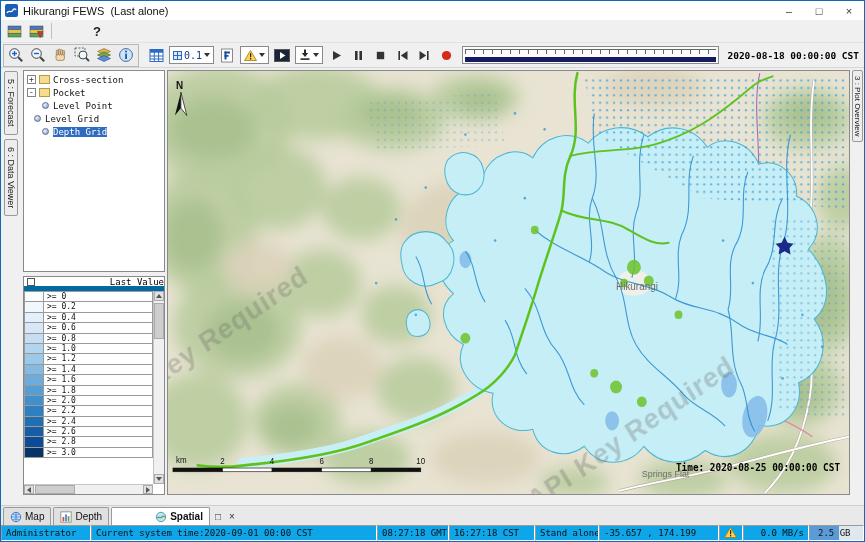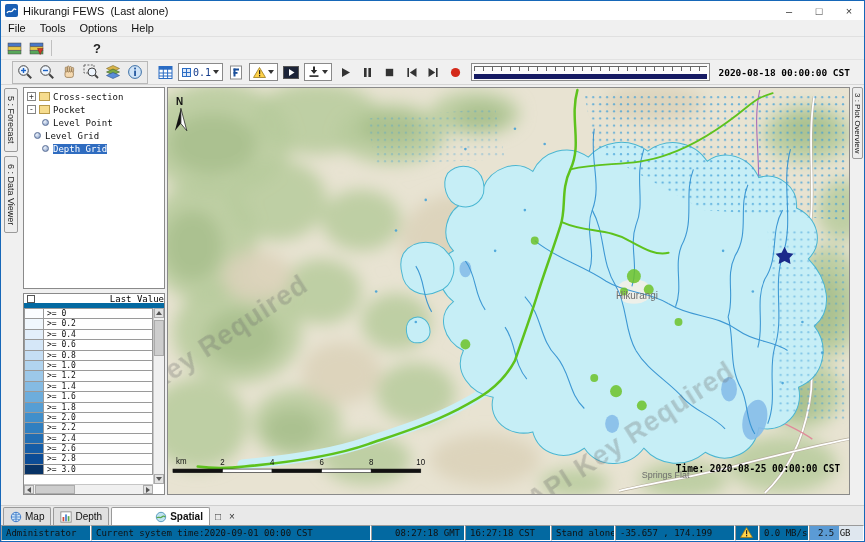--- a/index.html
+++ b/index.html
@@ -14,21 +14,21 @@
   .win-controls{margin-left:auto;display:flex;height:100%;}
   .win-btn{width:30px;height:100%;display:flex;align-items:center;justify-content:center;font-size:11px;color:#333;cursor:default;}
 
   
   .menubar{height:17px;background:#f0f0f0;display:flex;align-items:center;border-bottom:1px solid #e0e0e0;flex:none;}
   .menu-item{padding:1px 7px;font-size:11px;color:#111;}
 
   
   .toolbar{display:flex;align-items:center;flex:none;background:#f0f0f0;}
   .tb1{height:23px;border-bottom:1px solid #e2e2e2;padding-left:2px;}
-  .tb2{height:25px;border-bottom:1px solid #d6d6d6;padding:0 11px;}
+  .tb2{height:25px;border-bottom:1px solid #d6d6d6;padding:0 2px;}
   .tbtn{width:22px;height:21px;display:flex;align-items:center;justify-content:center;flex:none;}
   .sep{width:1px;height:16px;background:#c0c0c0;margin:0 4px;}
   .help-btn{font-weight:bold;font-size:13px;color:#222;margin-left:30px;}
   .tool-group{display:flex;align-items:center;border:1px solid #b8b8b8;background:#ececec;height:23px;padding:0 1px;margin-right:6px;flex:none;}
   .combo{display:flex;align-items:center;gap:2px;border:1px solid #8a8a8a;background:#fff;height:18px;padding:0 3px;margin:0 2px;flex:none;}
   .combo-val{font:10px "DejaVu Sans Mono",monospace;color:#133a8a;}
   .drop{width:0;height:0;border-left:3px solid transparent;border-right:3px solid transparent;border-top:4px solid #333;}
   .timeline{flex:1;height:18px;border:1px solid #8a8a8a;background:#fbfbfb;position:relative;margin:0 5px;min-width:60px;}
   .timeline .ruler{position:absolute;left:2px;right:2px;top:2px;height:5px;border-top:1px solid #666;background:repeating-linear-gradient(to right,#666 0 1px,transparent 1px 9px);}
   .timeline .navy{position:absolute;left:2px;right:2px;top:10px;height:5px;background:#151a63;}
@@ -76,47 +76,41 @@
   .btab{display:flex;align-items:center;gap:3px;height:18px;padding:0 6px;border:1px solid #9a9a9a;border-bottom:none;border-radius:2px 2px 0 0;background:#e0e0e0;font-size:10px;color:#111;}
   .btab.selected{background:#fff;font-weight:bold;padding-left:43px;}
   .btab-icon{display:flex;}
   .tab-ctrl{font-size:10px;color:#333;padding:0 3px;align-self:center;}
 
   .logs-row{height:21px;flex:none;background:#f0f0f0;display:flex;align-items:center;padding-left:3px;border-top:1px solid #dcdcdc;}
   .logs-btn{font-size:10px;padding:1px 9px;background:#ececec;border:1px solid #8a8a8a;border-radius:2px;box-shadow:inset 1px 1px 0 #fff;}
 
   
   .statusbar{height:16px;flex:none;display:flex;background:#f0f0f0;}
-  .sseg{display:flex;align-items:center;gap:3px;padding:0 4px;font:9px "DejaVu Sans Mono",monospace;color:#111;white-space:nowrap;overflow:hidden;border:1px solid;border-color:#9a9a9a #fff #fff #9a9a9a;background:#0369a1;flex:none;}
+  .sseg{display:flex;align-items:center;gap:3px;padding:0 4px;font:9px "DejaVu Sans Mono",monospace;color:#111;white-space:nowrap;overflow:hidden;border:1px solid;border-color:#9a9a9a #fff #fff #9a9a9a;background:#0ea5e9;flex:none;}
   .sseg.mem{background:linear-gradient(90deg,#5b9bd5 0,#5b9bd5 55%,#dfe7ef 55%);padding-left:8px;}
 </style>
 </head>
 <body>
 
 <div class="window">
 
   <div class="titlebar">
     <svg class="app-icon" viewBox="0 0 13 13">
         <rect width="13" height="13" rx="2" fill="#1a5fb4"></rect>
         <path d="M2,9 C4,5 6,10 8,6 C9.5,3.5 11,6 11,6" stroke="#fff" stroke-width="1.4" fill="none"></path>
       </svg>
     <span class="title-text">Hikurangi FEWS  (Last alone)</span>
     <div class="win-controls">
       <span class="win-btn">–</span>
       <span class="win-btn">□</span>
       <span class="win-btn">×</span>
     </div>
   </div>
 
-  <div class="menubar">
-      <span class="menu-item">File</span>
-      <span class="menu-item">Tools</span>
-      <span class="menu-item">Options</span>
-      <span class="menu-item">Help</span>
-    </div>
 
   <div class="toolbar tb1">
     <button class="tbtn">
       <svg width="15" height="15" viewBox="0 0 15 15">
           <rect x="1" y="2" width="13" height="3.4" fill="#4a78c8" stroke="#444" stroke-width=".5"></rect>
           <rect x="1" y="5.8" width="13" height="3.4" fill="#e8c84a" stroke="#444" stroke-width=".5"></rect>
           <rect x="1" y="9.6" width="13" height="3.4" fill="#58a85a" stroke="#444" stroke-width=".5"></rect>
         </svg>
     </button>
     <button class="tbtn">
@@ -619,40 +613,40 @@
     </div>
 
 
   <div class="statusbar">
       <div class="sseg" style="width: 90px;">
         <span>Administrator</span>
       </div>
       <div class="sseg" style="flex: 1 1 0%;">
         <span>Current system time:2020-09-01 00:00 CST</span>
       </div>
-      <div class="sseg" style="width: 94px; justify-content: flex-end;">
+      <div class="sseg" style="width: 72px;">
         <span>08:27:18 GMT</span>
       </div>
       <div class="sseg" style="width: 86px;">
         <span>16:27:18 CST</span>
       </div>
       <div class="sseg" style="width: 64px;">
         <span>Stand alone</span>
       </div>
       <div class="sseg" style="width: 120px;">
         <span>-35.657 , 174.199</span>
       </div>
       <div class="sseg" style="width: 24px;">
         <span><svg width="13" height="11" viewBox="0 0 13 11">
             <polygon points="6.5,0.5 12.5,10.5 0.5,10.5" fill="#ffd24a" stroke="#9a7a1a" stroke-width=".8"></polygon>
             <rect x="6" y="3.2" width="1.2" height="4" fill="#222"></rect>
             <rect x="6" y="8" width="1.2" height="1.4" fill="#222"></rect>
           </svg></span>
       </div>
-      <div class="sseg" style="width: 50px;">
+      <div class="sseg" style="width: 66px; justify-content: flex-end;">
         <span>0.0 MB/s</span>
       </div>
       <div class="sseg mem" style="width: 55px;">
         <span>2.5 GB</span>
       </div>
     </div>
 
 </div>
 
 </body></html>

